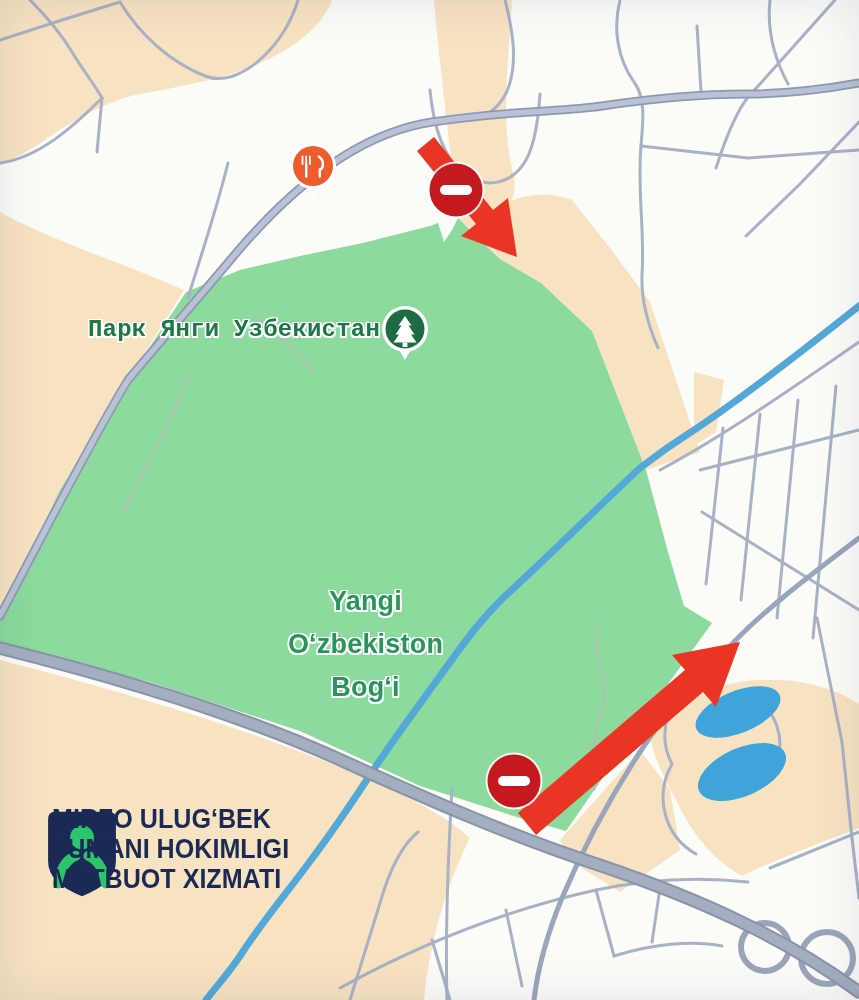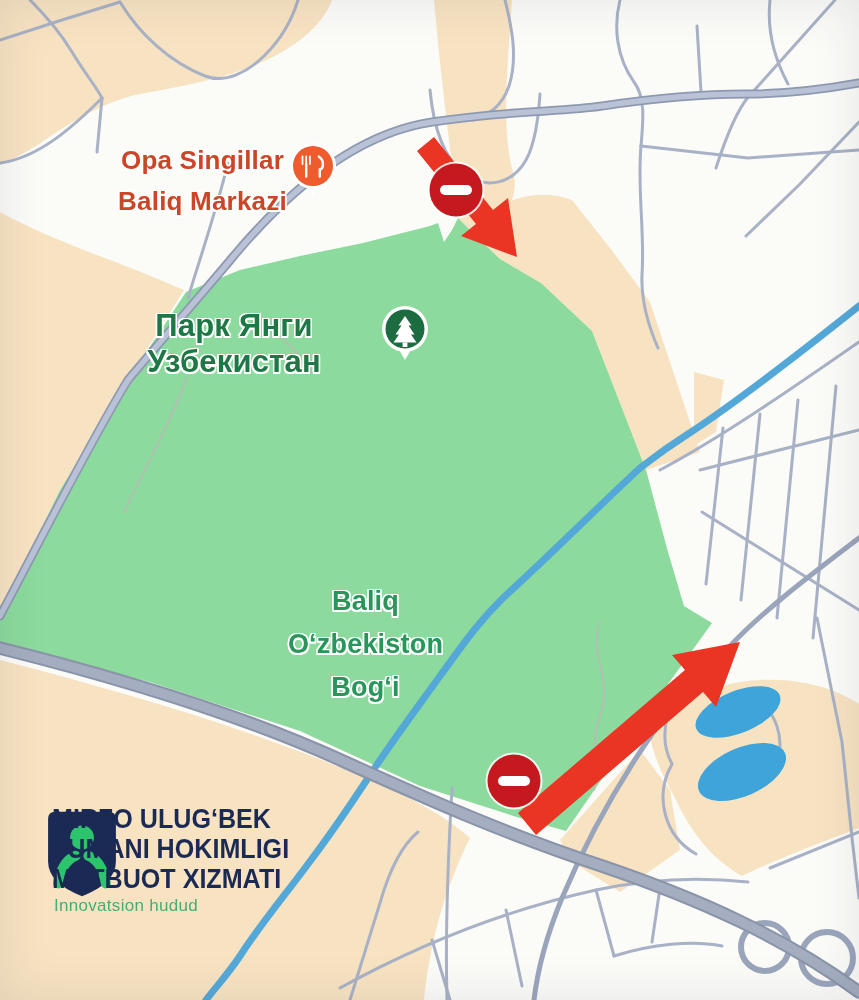--- a/index.html
+++ b/index.html
@@ -3,21 +3,21 @@
 <meta charset="utf-8">
 <style>
   html,body{margin:0;padding:0;background:#e8e8e8;}
   .stage{position:relative;width:859px;height:1000px;overflow:hidden;background:#fbfbf8;
          font-family:"Liberation Sans", sans-serif;}
   .stage svg{position:absolute;left:0;top:0;}
   .map-label{position:absolute;font-weight:bold;text-align:center;white-space:pre-line;letter-spacing:.2px;
     text-shadow:-1.5px -1.5px 0 #fff,1.5px -1.5px 0 #fff,-1.5px 1.5px 0 #fff,1.5px 1.5px 0 #fff,
                 0 -1.5px 0 #fff,0 1.5px 0 #fff,-1.5px 0 0 #fff,1.5px 0 0 #fff;}
   .poi-restaurant{left:105px;top:140px;width:195px;font-size:26px;line-height:41px;color:var(--poi-orange-text);}
-  .poi-park{left:78px;top:308px;width:312px;font-size:31px;color:var(--poi-green-text);}
+  .poi-park{left:78px;top:316px;width:312px;font-size:24px;color:var(--poi-green-text);font-family:Liberation Mono, monospace;}
   .area-label{left:258px;top:580px;width:215px;font-size:27px;line-height:43px;color:var(--park-label-green);}
   .logo{position:absolute;left:42px;top:804px;display:flex;align-items:flex-end;}
   .logo-shield{width:80px;height:88px;margin-top:6px;flex:0 0 auto;}
   .logo-text{margin-left:10px;}
   .logo-line{font-size:27px;line-height:30px;font-weight:bold;color:var(--logo-navy);
              transform:scaleX(.93);transform-origin:left;white-space:nowrap;}
   .logo-tagline{font-size:17px;color:var(--logo-tagline-green);margin-top:2px;padding-left:2px;letter-spacing:.3px;}
   .vignette{position:absolute;inset:0;pointer-events:none;box-shadow:inset 0 0 50px rgba(40,40,60,.10);}
 </style>
 </head>
@@ -142,36 +142,33 @@
       <circle r="26.5" style="fill:var(--sign-red)"></circle>
       <rect x="-16" y="-5" width="32" height="10" rx="5" fill="#ffffff"></rect>
     </g>
     <g transform="translate(514,781)">
       <circle r="28.5" fill="#ffffff" opacity="0.85"></circle>
       <circle r="26.5" style="fill:var(--sign-red)"></circle>
       <rect x="-16" y="-5" width="32" height="10" rx="5" fill="#ffffff"></rect>
     </g>
   </svg>
 
-  <div class="map-label poi-restaurant">Opa Singillar
-Baliq Markazi</div>
   <div class="map-label poi-park">Парк Янги Узбекистан</div>
-  <div class="map-label area-label">Baliq
+  <div class="map-label area-label">Yangi
 O‘zbekiston
 Bog‘i</div>
 
   <div class="logo">
     <svg class="logo-shield" viewBox="0 0 78 96">
       <path d="M10,2 H68 Q76,2 76,10 V56 Q76,80 39,94 Q2,80 2,56 V10 Q2,2 10,2 Z" style="fill:var(--logo-navy)"></path>
       <circle cx="39" cy="30" r="13" style="fill:var(--logo-green)"></circle>
       <path d="M13,80 Q17,56 32,50" fill="none" style="stroke:var(--logo-green)" stroke-width="11" stroke-linecap="round"></path>
       <path d="M65,80 Q61,56 46,50" fill="none" style="stroke:var(--logo-green)" stroke-width="11" stroke-linecap="round"></path>
     </svg>
     <div class="logo-text">
       <div class="logo-line">MIRZO ULUG‘BEK</div>
       <div class="logo-line">TUMANI HOKIMLIGI</div>
       <div class="logo-line">MATBUOT XIZMATI</div>
-      <div class="logo-tagline">Innovatsion hudud</div>
     </div>
   </div>
 
   <div class="vignette"></div>
 </div>
 
 </body></html>

